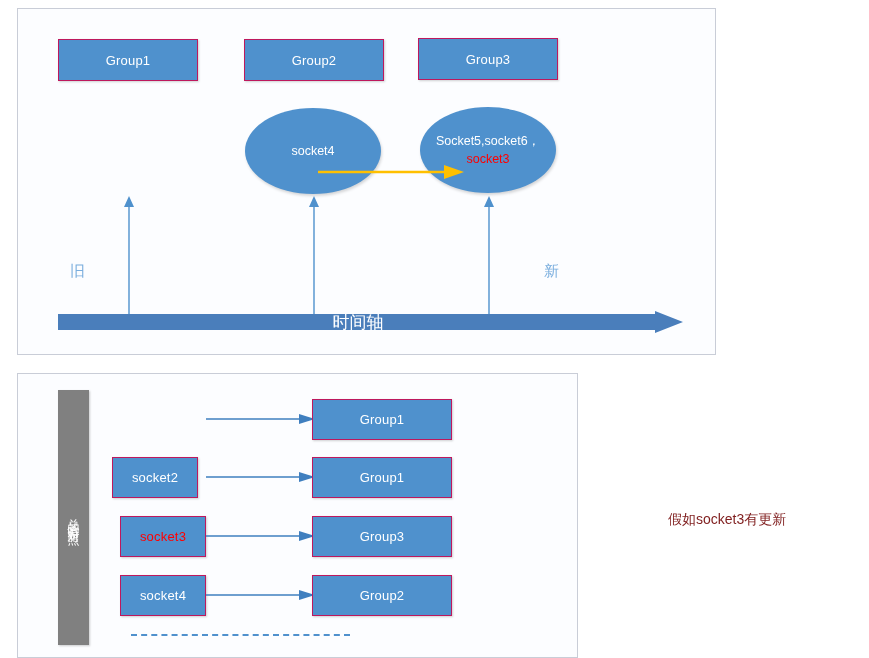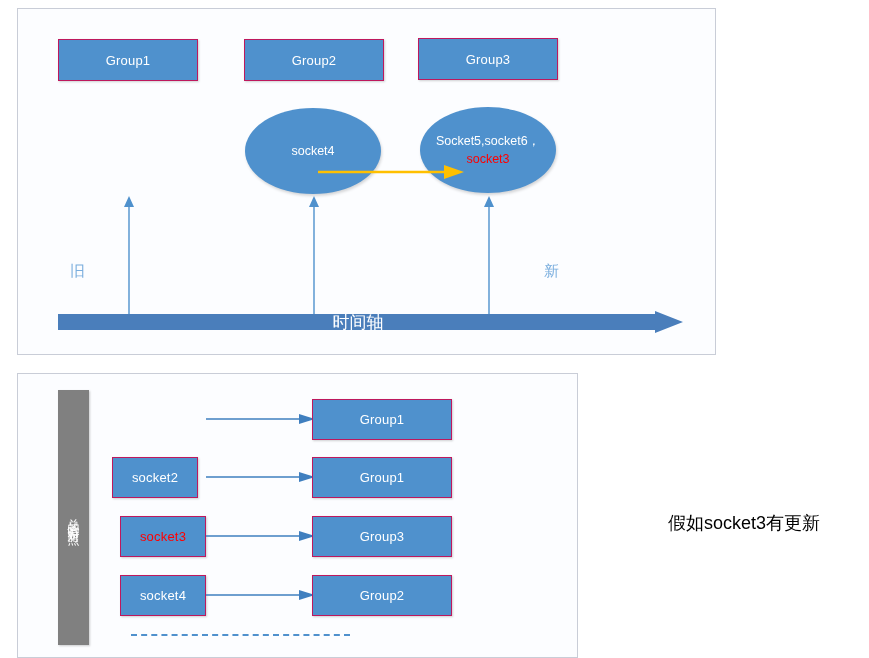--- a/index.html
+++ b/index.html
@@ -128,22 +128,22 @@
     width: 219px;
     height: 0;
     border-top: 2px dashed #4f91cd;
   }
 
   
   #green-note {
     position: absolute;
     left: 668px;
     top: 511px;
-    color: #000000;
-    font-size: 18px;
+    color: #7f1d1d;
+    font-size: 14px;
     white-space: nowrap;
   }
 </style>
 </head>
 <body>
 
 <div id="stage">
 
   <div class="panel" id="panel-timeline"></div>
 

